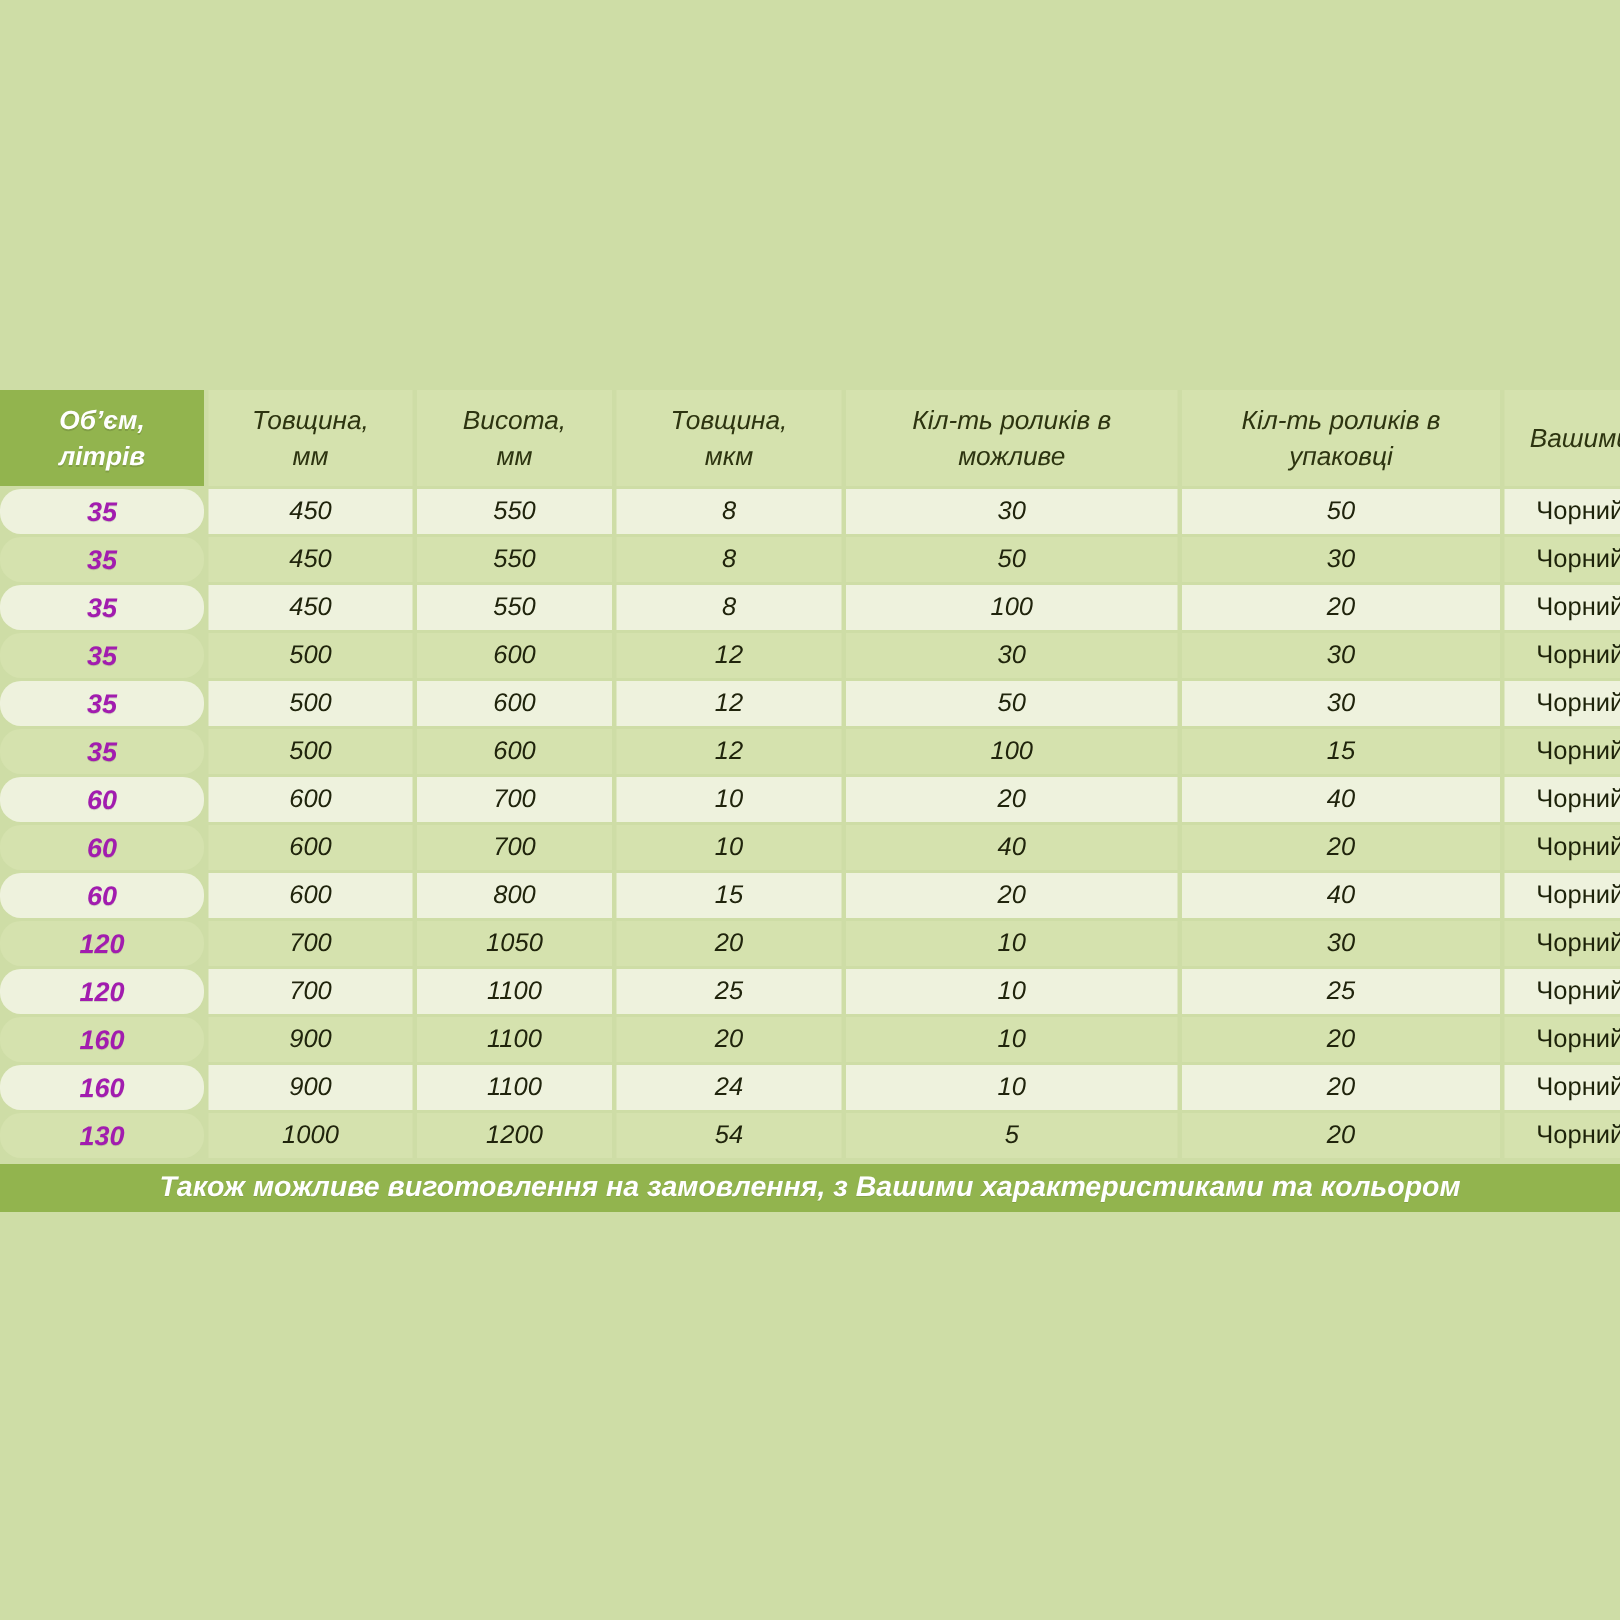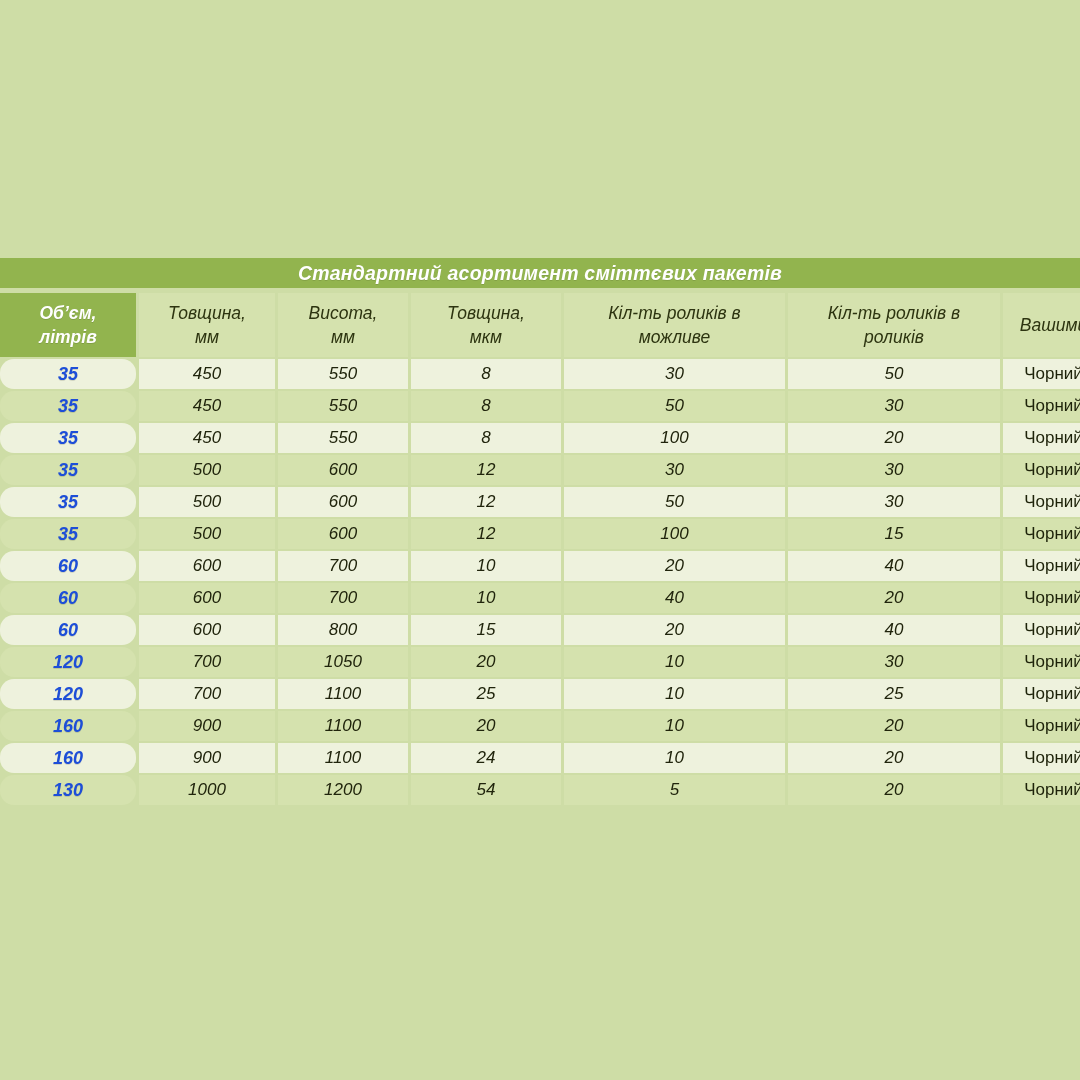--- a/index.html
+++ b/index.html
@@ -83,21 +83,21 @@
 
   
   tbody tr td {
     height: 30px;
     font-style: italic;
     color: #20240c;
     font-size: 18px;
   }
   tbody tr td.volume {
     background: #92b44e;
-    color: #1d4ed8;
+    color: #a21caf;
     font-weight: bold;
     font-style: italic;
     font-size: 18px;
     text-shadow: 0 1px 0 rgba(0,0,0,0.12);
     border-radius: 14px;
   }
   tbody tr.odd td { background: #eef2dd; }
   tbody tr.even td { background: #d5e2ae; }
   tbody tr td.color-cell {
     font-style: normal;
@@ -118,23 +118,20 @@
     font-size: 19px;
     text-shadow: 0 1px 0 rgba(0,0,0,0.10);
   }
 </style>
 </head>
 <body>
 
 <div class="page">
   <div class="table-wrap">
 
-    <div class="title-bar">
-      <span>Стандартний асортимент сміттєвих пакетів</span>
-    </div>
 
     <table class="grid">
       <colgroup>
         <col class="c1">
           <col class="c2">
           <col class="c3">
           <col class="c4">
           <col class="c5">
           <col class="c6">
           <col class="c7">
@@ -156,21 +153,21 @@
           <th>
             <span>Товщина,</span>
             <span class="l2">мкм</span>
           </th>
           <th>
             <span>Кіл-ть роликів в</span>
             <span class="l2">можливе</span>
           </th>
           <th>
             <span>Кіл-ть роликів в</span>
-            <span class="l2">роликів</span>
+            <span class="l2">упаковці</span>
           </th>
           <th>
             <span>Вашими</span>
           </th>
         </tr>
       </thead>
       <tbody id="table-body">
           <tr class="odd">
             <td class="volume">35</td>
             <td>450</td>
@@ -293,15 +290,18 @@
             <td>1000</td>
             <td>1200</td>
             <td>54</td>
             <td>5</td>
             <td>20</td>
             <td class="color-cell">Чорний</td>
           </tr>
         </tbody>
     </table>
 
+    <div class="footer-bar">
+      <span>Також можливе виготовлення на замовлення, з Вашими характеристиками та кольором</span>
+    </div>
 
   </div>
 </div>
 
 </body></html>

